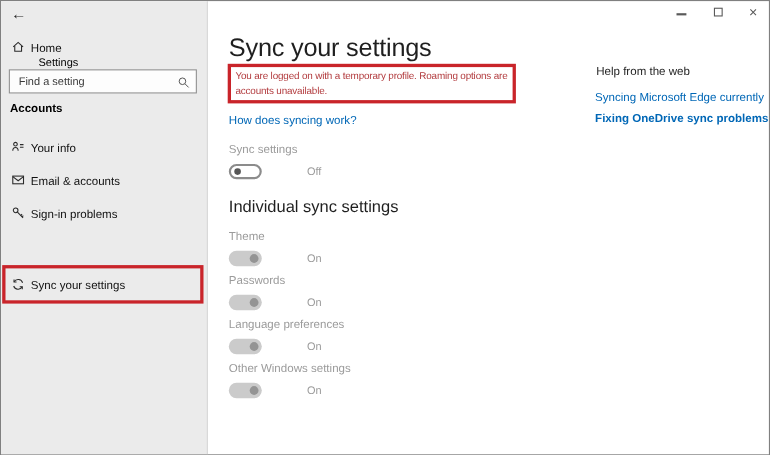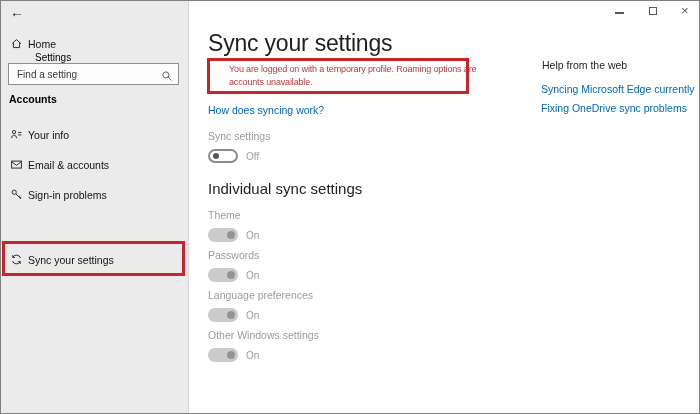--- a/index.html
+++ b/index.html
@@ -26,36 +26,36 @@
   .section-label{left:8px;top:92px;font-size:10.5px;font-weight:bold;color:#000;}
   .nav-item{left:0;width:160px;height:24px;cursor:pointer;}
   .nav-item .side-icon{position:absolute;left:9px;top:5px;}
   .nav-item .nav-label{position:absolute;left:27px;top:7px;font-size:10.5px;color:#111;white-space:nowrap;}
   
   .annot{border:3px solid #c9242a;box-sizing:border-box;pointer-events:none;z-index:5;}
   .annot-sidebar{left:1px;top:240px;width:183px;height:35px;}
   .annot-warning{left:206px;top:57px;width:262px;height:36px;}
   
   .page-title{left:207px;top:29px;font-size:23px;font-weight:300;color:#1f1f1f;letter-spacing:-0.2px;}
-  .warning-text{left:213px;top:62px;width:250px;font-size:9px;line-height:13px;color:#b23b3e;letter-spacing:-0.15px;white-space:nowrap;margin-left:15px;}
+  .warning-text{left:213px;top:62px;width:250px;font-size:9px;line-height:13px;color:#b23b3e;letter-spacing:-0.15px;white-space:nowrap;}
   .link{color:#0067b6;font-size:10.5px;cursor:pointer;white-space:nowrap;}
   .how-link{left:207px;top:103px;}
   .dim-label{font-size:10.5px;color:#9b9b9b;white-space:nowrap;}
   .sync-label{left:207px;top:129px;}
   .section-header{left:207px;top:179px;font-size:15px;color:#1f1f1f;}
   .toggle{width:30px;height:14px;border-radius:7px;cursor:pointer;}
   .toggle-off{left:207px;top:148px;border:2px solid #8c8c8c;box-sizing:border-box;background:transparent;}
   .toggle-off::after{content:'';position:absolute;left:3px;top:2px;width:6px;height:6px;border-radius:50%;background:#565656;}
   .toggle-on{background:#cbcbcb;}
   .toggle-on::after{content:'';position:absolute;right:3px;top:3px;width:8px;height:8px;border-radius:50%;background:#949494;}
-  .state-label{font-size:10px;color:#9b9b9b;}
+  .state-label{font-size:10px;color:#9b9b9b;margin-left:33px;}
   
   .help-title{left:541px;top:58px;font-size:10.5px;color:#1f1f1f;}
   .help-link1{left:540px;top:82px;}
-  .help-link2{left:540px;top:101px;}
+  .help-link2{left:540px;top:101px;font-weight:bold;}
   
   .cap-btn{cursor:pointer;}
   .min-glyph{left:614px;top:11px;width:9px;height:2px;background:#5a5a5a;}
   .max-glyph{left:648px;top:6px;width:8px;height:8px;border:1.4px solid #5a5a5a;box-sizing:border-box;}
   .close-glyph{left:680px;top:2px;font-size:13px;color:#5a5a5a;line-height:16px;}
 </style>
 </head>
 <body>
 
 <div class="abs sidebar">

